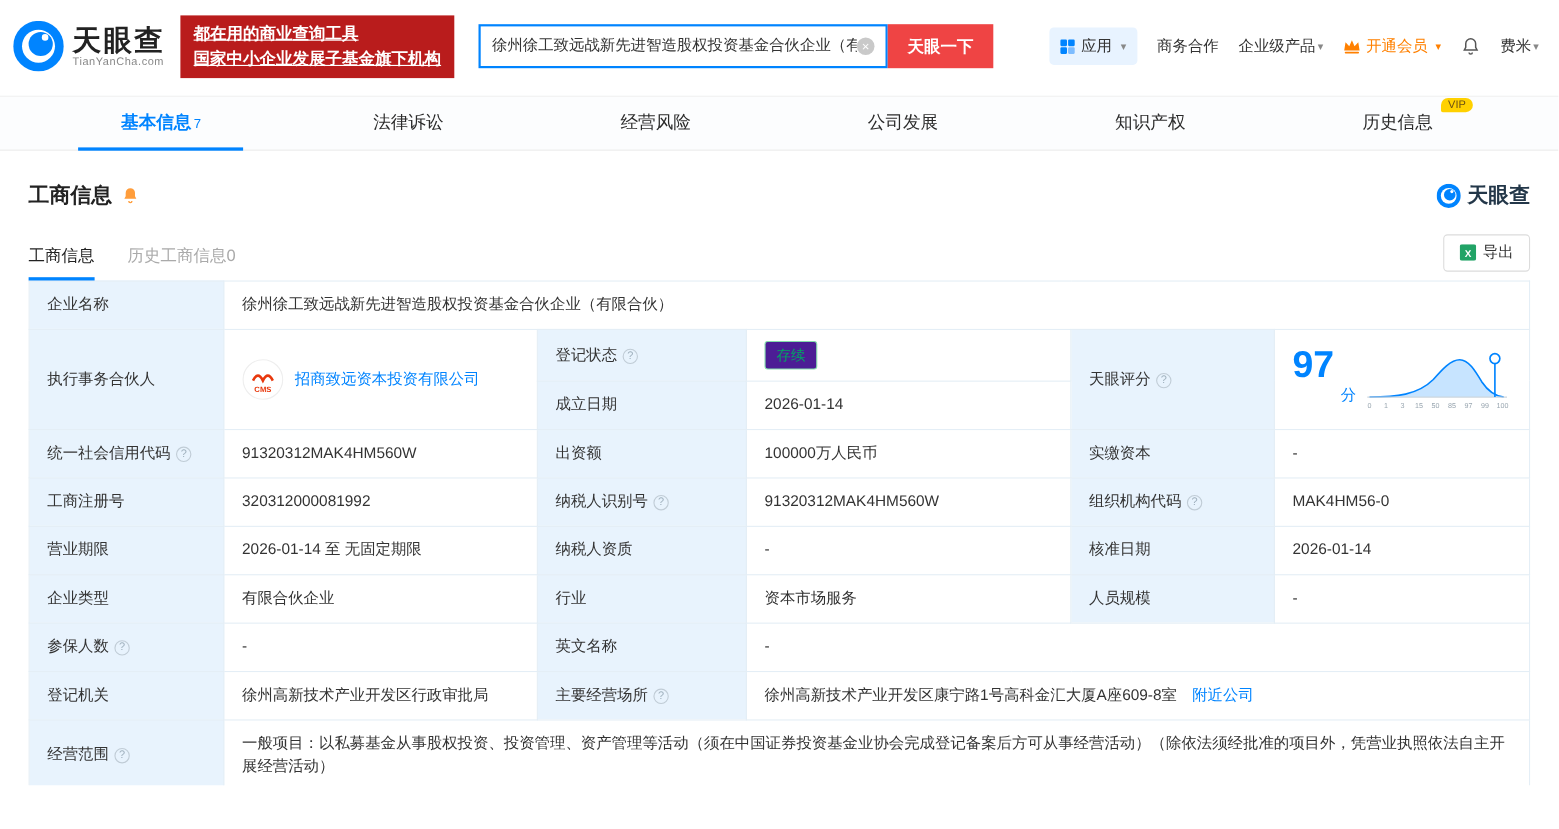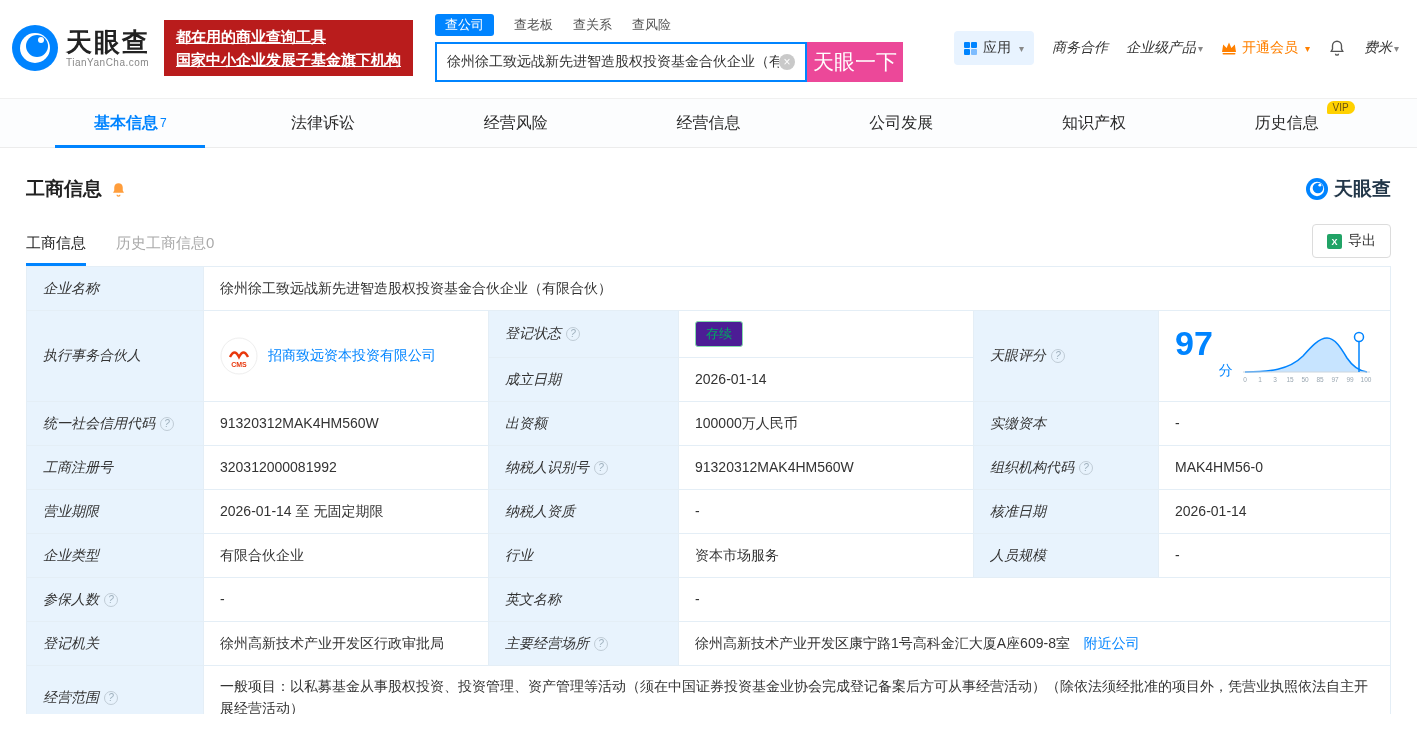--- a/index.html
+++ b/index.html
@@ -13,28 +13,28 @@
   .logo-en { font-size:10px; color:#888; letter-spacing:.5px; }
   .banner { background:#b91c1c; color:#fff; font-size:15px; font-weight:700; padding:5px 12px; line-height:1.55; text-align:left; white-space:nowrap;text-decoration:underline; }
   .search-area { margin-left:8px; }
   .search-tabs { display:flex; gap:20px; align-items:center; margin-bottom:6px; font-size:13px; color:#555; }
   .stab { cursor:pointer; }
   .stab.active { background:#0084ff; color:#fff; padding:2px 10px; border-radius:3px; }
   .search-row { display:flex; align-items:stretch; }
   .search-box { width:372px; border:2px solid #0084ff; background:#fff; display:flex; align-items:center; padding:12px 10px; height:40px; }
   .search-input { border:none; outline:none; flex:1; font-size:14px; color:#333; background:transparent; font-family:inherit; }
   .clear { flex:none; width:16px; height:16px; border-radius:50%; background:#c9c9c9; color:#fff; font-size:12px; line-height:16px; text-align:center; cursor:pointer; }
-  .search-btn { width:96px; background:#ec4899; color:#fff; border:none; font-size:21px; cursor:pointer; font-family:inherit; }
+  .search-btn { width:96px; background:#ef4444; color:#fff; border:none; font-size:15px; cursor:pointer; font-family:inherit;font-weight:bold; }
   .header-right { margin-left:auto; display:flex; align-items:center; gap:18px; font-size:14px; color:#333; white-space:nowrap; }
   .apps-pill { background:#e8f3ff; border-radius:4px; padding:8px 10px; display:flex; align-items:center; gap:6px; cursor:pointer; }
   .apps-icon { width:13px; height:13px; display:grid; grid-template-columns:6px 6px; grid-gap:1px; }
   .apps-icon i { width:6px; height:6px; background:#0084ff; border-radius:1px; }
   .apps-icon i:last-child { background:#7dbcff; }
   .caret { font-size:10px; color:#888; margin-left:2px; }
-  .hlink { cursor:pointer; display:flex; align-items:center;font-style:italic; }
+  .hlink { cursor:pointer; display:flex; align-items:center; }
   .member { color:#ff8000; display:flex; align-items:center; gap:5px; cursor:pointer; }
   .member .caret { color:#ff8000; }
   .bellbtn { cursor:pointer; display:flex; align-items:center; }
 
   
   .nav-bar { display:flex; margin-top:8px; height:50px; border-top:1px solid #f0f0f0; border-bottom:1px solid #ececec; background:#fcfdfe; padding:0 34px; }
   .nav-tab { flex:1; display:flex; align-items:center; justify-content:center; font-size:16px; color:#2b2b2b; position:relative; cursor:pointer; }
   .nav-tab sup { font-size:12px; color:#0084ff; margin-left:2px; font-weight:400; }
   .nav-tab.active { color:#0084ff; font-weight:700; }
   .nav-tab.active .underline { position:absolute; bottom:-1px; left:50%; transform:translateX(-50%); width:150px; height:3px; background:#0084ff; }
@@ -50,21 +50,21 @@
 
   .subtab-row { display:flex; align-items:flex-end; padding:22px 26px 0; }
   .subtab { font-size:15px; color:#222; position:relative; padding-bottom:13px; cursor:pointer; }
   .subtab.active::after { content:""; position:absolute; left:0; right:0; bottom:0; height:3px; background:#0084ff; }
   .subtab.inactive { color:#aaa; margin-left:30px; }
   .export-btn { margin-left:auto; margin-bottom:8px; display:flex; align-items:center; gap:6px; border:1px solid #dcdcdc; border-radius:4px; padding:7px 14px; background:#fff; font-size:14px; color:#333; cursor:pointer; font-family:inherit; }
 
   
   .info-table { border-collapse:collapse; margin:0 26px; width:calc(100% - 52px); table-layout:fixed; }
   .info-table td { border:1px solid #e4eef6; padding:10px 16px; font-size:14px; color:#333; background:#fff; line-height:1.55; word-break:break-all; height:44px; vertical-align:middle; }
-  .info-table td.lbl { background:#e8f3fd;font-style:italic; }
+  .info-table td.lbl { background:#e8f3fd; }
   .help { display:inline-block; width:14px; height:14px; border:1px solid #c0ccd6; border-radius:50%; color:#9fb0bd; font-size:10px; line-height:12px; text-align:center; margin-left:5px; vertical-align:1px; cursor:pointer; }
   .badge-green { display:inline-block; padding:2px 10px; background:#4c1d95; border:1px solid #84dcab; color:#00a862; font-size:13px; border-radius:3px; }
   .link { color:#0084ff; text-decoration:none; cursor:pointer; }
   .partner { display:flex; align-items:center; gap:10px; }
   .score-wrap { display:flex; align-items:flex-start; gap:6px; }
   .score-num { font-size:34px; font-weight:700; color:#0084ff; line-height:1; }
   .score-unit { font-size:14px; color:#0084ff; align-self:flex-end; margin-bottom:4px; }
   .nearby { margin-left:10px; white-space:nowrap; }
 </style>
 </head>
@@ -85,26 +85,20 @@
         <div class="logo-en">TianYanCha.com</div>
       </div>
     </div>
 
     <div class="banner">
       <div>都在用的商业查询工具</div>
       <div>国家中小企业发展子基金旗下机构</div>
     </div>
 
     <div class="search-area">
-      <div class="search-tabs">
-        <span class="stab active">查公司</span>
-        <span class="stab">查老板</span>
-        <span class="stab">查关系</span>
-        <span class="stab">查风险</span>
-      </div>
       <div class="search-row">
         <div class="search-box">
           <input class="search-input" value="徐州徐工致远战新先进智造股权投资基金合伙企业（有" style="">
           <span class="clear">×</span>
         </div>
         <button class="search-btn">天眼一下</button>
       </div>
     </div>
 
     <div class="header-right">
@@ -148,23 +142,20 @@
     <div class="nav-tab active">
       <span>基本信息</span>
         <sup>7</sup>
       <i class="underline"></i>
     </div>
     <div class="nav-tab">
       <span>法律诉讼</span>
     </div>
     <div class="nav-tab">
       <span>经营风险</span>
-    </div>
-    <div class="nav-tab">
-      <span>经营信息</span>
     </div>
     <div class="nav-tab">
       <span>公司发展</span>
     </div>
     <div class="nav-tab">
       <span>知识产权</span>
     </div>
     <div class="nav-tab">
       <span class="label-wrap">
         <span>历史信息</span>

